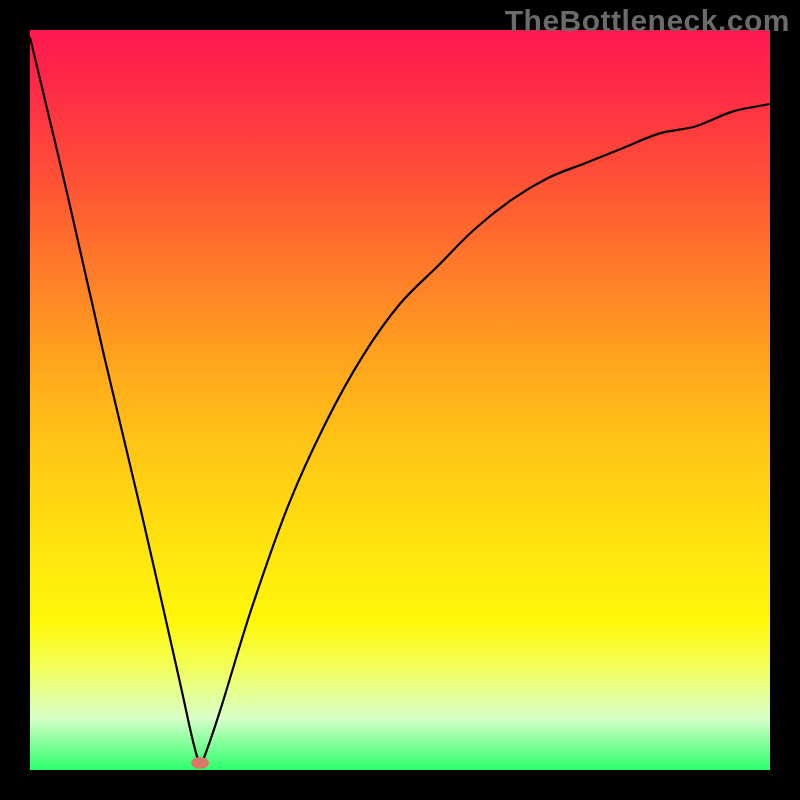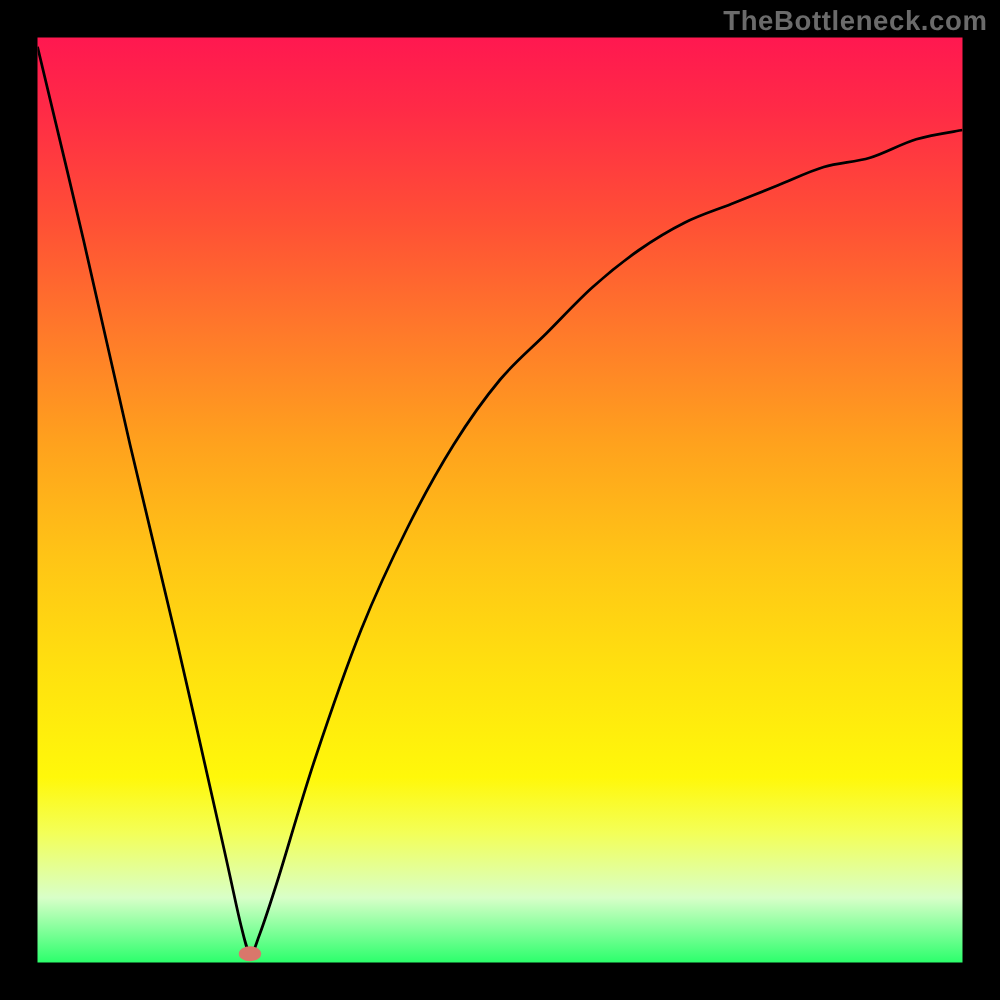--- a/index.html
+++ b/index.html
@@ -28,21 +28,21 @@
       #f3ff58 86%,
       #d8ffc8 93%,
       #2cff6c 100%
     );
   }
   .attribution {
     position: absolute;
     top: 4px;
     right: 10px;
     font-family: Arial, Helvetica, sans-serif;
-    font-size: 22px;
+    font-size: 30px;
     font-weight: bold;
     color: #6b6b6b;
     letter-spacing: 0.5px;
   }
   svg.curve {
     position: absolute;
     left: 0;
     top: 0;
     width: 740px;
     height: 740px;

